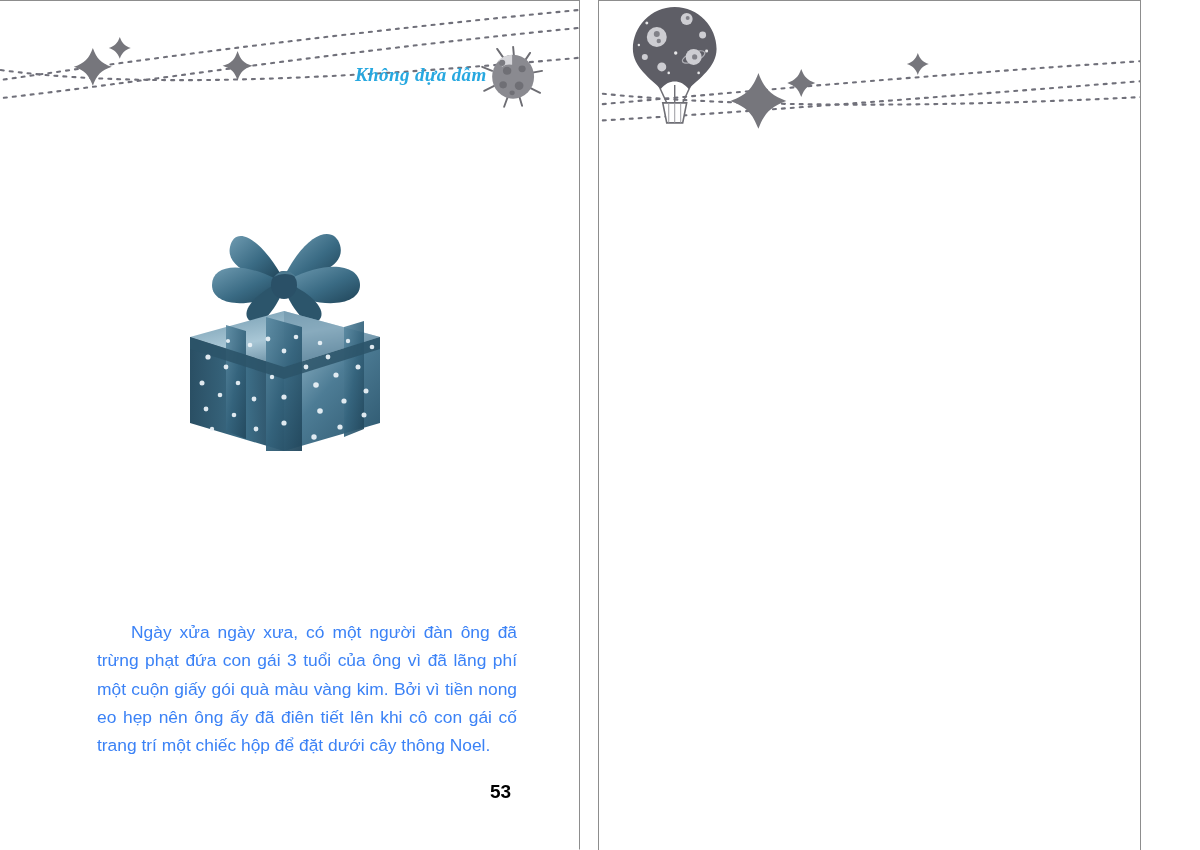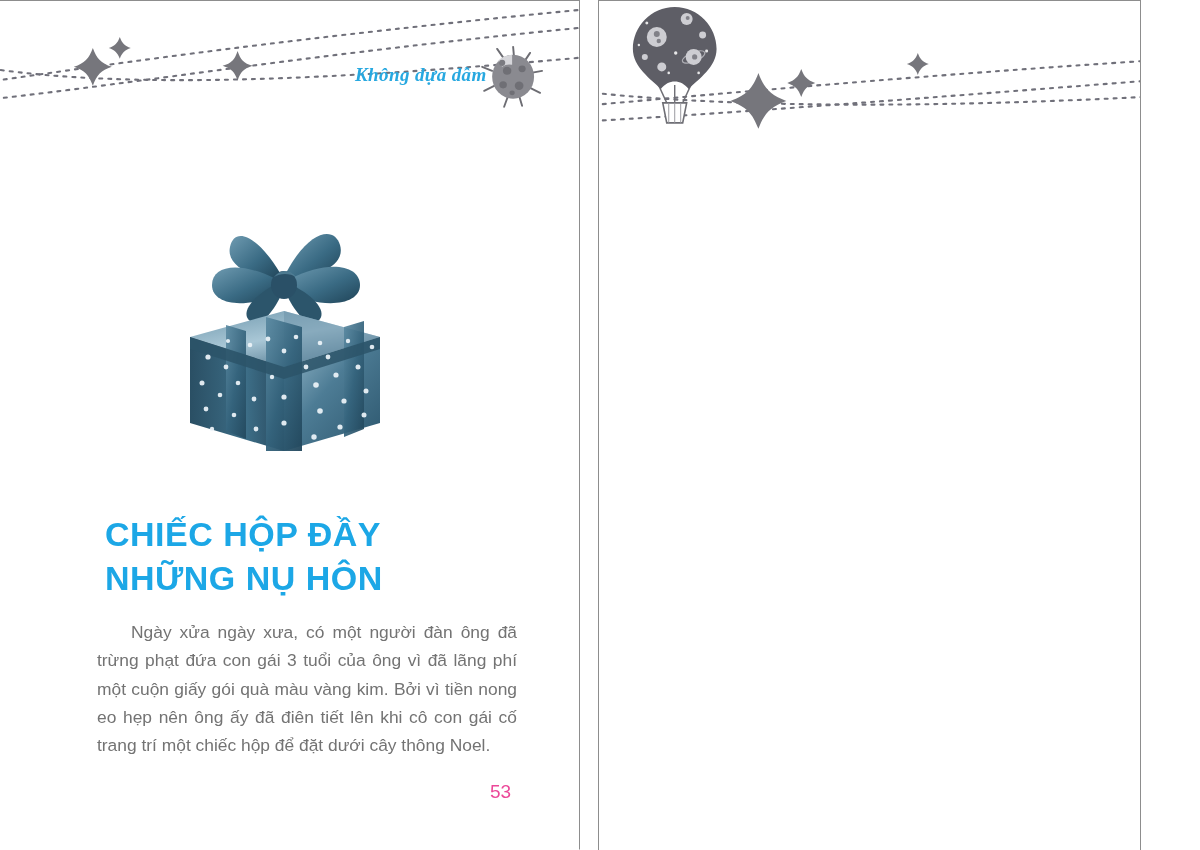--- a/index.html
+++ b/index.html
@@ -82,42 +82,42 @@
     font-weight:bold;
     line-height:1.28;
     letter-spacing:0.5px;
   }
   .story-title .tl{ display:block; }
 
   
   .body-col{
     position:absolute;
     z-index:3;
-    color:#737373;
+    color:#3b82f6;
     font-size:17.4px;
     line-height:1.63;
     text-align:justify;
   }
   .body-left{
     left:97px; top:617px;
     width:420px;
   }
   .body-col p{
     text-indent:34px;
     margin-bottom:8px;
   }
   .body-col p:last-child{ margin-bottom:0; }
 
   
   .folio{
     position:absolute;
     z-index:3;
-    color:#ec4899;
+    color:#000000;
     font-size:19px;
-    font-weight:normal;
+    font-weight:bold;
   }
   .folio-left{ left:490px; top:780px; }
 </style>
 </head>
 <body>
 
 <div class="book-spread">
 
   <div class="page page-left">
 
@@ -254,24 +254,20 @@
           <circle cx="60" cy="180" r="2.1"></circle>
             <circle cx="180" cy="180" r="2.2"></circle>
           <circle cx="116" cy="190" r="2.4"></circle>
             <circle cx="116" cy="236" r="2.6"></circle>
           <circle cx="116" cy="262" r="2.6"></circle>
             <circle cx="104" cy="216" r="2.2"></circle>
         </g>
       </svg>
     </div>
 
-    <h1 class="story-title">
-      <span class="tl">CHIẾC HỘP ĐẦY</span>
-      <span class="tl">NHỮNG NỤ HÔN</span>
-    </h1>
 
     <div class="body-col body-left">
       <p>Ngày xửa ngày xưa, có một người đàn ông đã trừng phạt đứa con gái 3 tuổi của ông vì đã lãng phí một cuộn giấy gói quà màu vàng kim. Bởi vì tiền nong eo hẹp nên ông ấy đã điên tiết lên khi cô con gái cố trang trí một chiếc hộp để đặt dưới cây thông Noel.</p>
     </div>
 
     <div class="folio folio-left">53</div>
   </div>
 
   <div class="page page-right">
 

